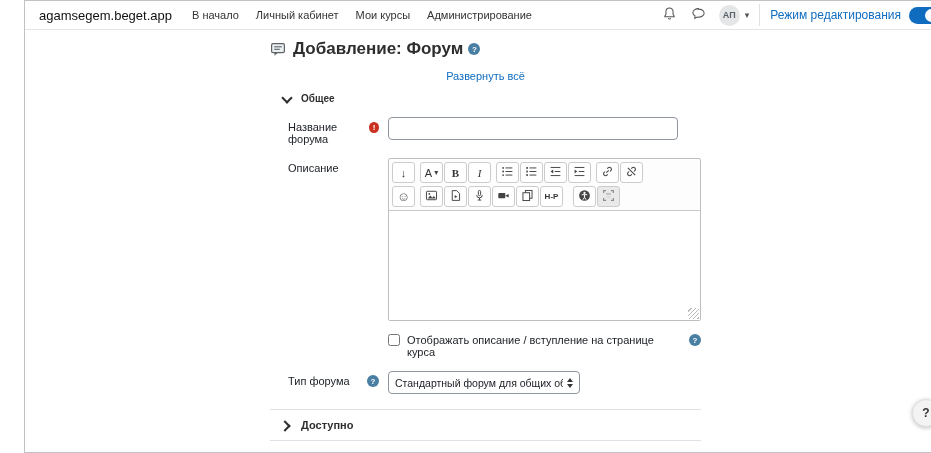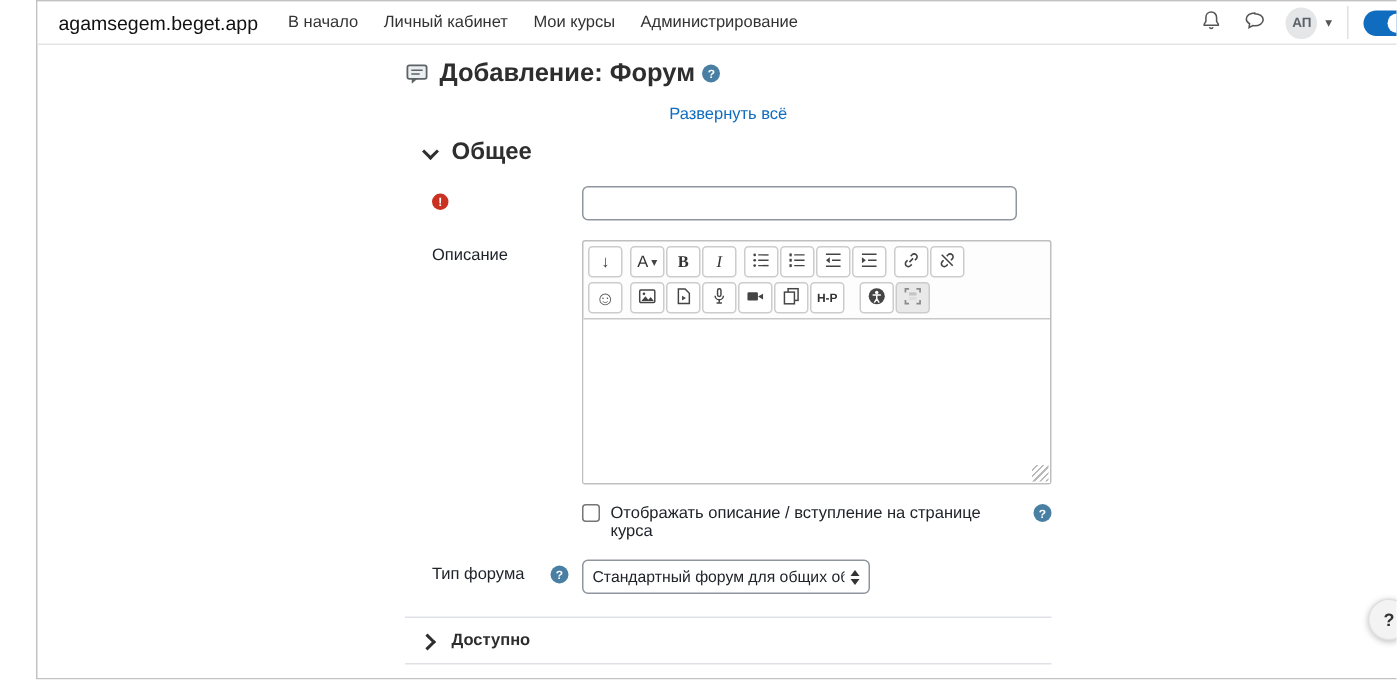--- a/index.html
+++ b/index.html
@@ -23,21 +23,21 @@
   
   .content { position:absolute; left:245px; top:29px; width:431px; }
   .page-title { margin-top:9px; display:flex; align-items:center; font-size:17px; font-weight:bold; color:#2e2e2e; }
   .page-title .ticon { margin-right:7px; display:flex; }
   .help-badge { display:inline-flex; align-items:center; justify-content:center; width:12px; height:12px; border-radius:50%; background:#497fa3; color:#fff; font-size:8px; font-weight:bold; margin-left:5px; cursor:pointer; border:none; }
   .expand-row { text-align:center; margin-top:7px; }
   .expand-link { font-size:11px; color:#0f6cbf; text-decoration:none; cursor:pointer; }
 
   .sec-head { display:flex; align-items:center; margin-top:9px; cursor:pointer; }
   .sec-head .chev { margin-left:12px; margin-right:11px; }
-  .sec-head .sec-title { font-size:16px; font-weight:bold; color:#2e2e2e; }
+  .sec-head .sec-title { font-size:10px; font-weight:bold; color:#2e2e2e; }
   .chev { width:8px; height:8px; display:inline-block; position:relative; }
   .chev::before { content:""; position:absolute; width:6px; height:6px; border-right:2px solid #2e2e2e; border-bottom:2px solid #2e2e2e; }
   .chev.down::before { transform:rotate(45deg); top:-1px; left:1px; }
   .chev.right::before { transform:rotate(-45deg); top:1px; left:-1px; }
 
   .frow { display:flex; margin-top:13px; }
   .flabel { width:100px; margin-left:18px; padding-top:4px; display:flex; justify-content:space-between; align-items:flex-start; padding-right:9px; flex-shrink:0; }
   .flabel .ltext { font-size:11px; color:#20242a; }
   .req-badge { display:inline-flex; align-items:center; justify-content:center; width:11px; height:11px; border-radius:50%; background:#ca3120; color:#fff; font-size:8px; font-weight:bold; margin-top:1px; }
   .text-input { width:290px; height:23px; border:1px solid #8f959e; border-radius:4px; padding:0 7px; font-size:11px; color:#20242a; background:#fff; }
@@ -104,20 +104,21 @@
       <button class="icon-btn">
         <span>
           <svg width="15" height="15" viewBox="0 0 16 16">
               <path d="M8 2.8c-3.3 0-6 1.9-6 4.3 0 1.4.9 2.6 2.3 3.4L4 13.2l2.6-1.4c.45.08.92.13 1.4.13 3.3 0 6-1.9 6-4.3s-2.7-4.3-6-4.3z" fill="none" stroke="#555" stroke-width="1.1"></path>
             </svg>
         </span>
       </button>
       <div class="avatar">АП</div>
       <span class="caret">▾</span>
       <div class="vdiv"></div>
+      <span class="edit-label">Режим редактирования</span>
       <button class="toggle">
           <span class="knob"></span>
         </button>
     </div>
   </nav>
 
   <div class="content">
 
     <h1 class="page-title">
       <span class="ticon">
@@ -136,20 +137,21 @@
       <a class="expand-link">Развернуть всё</a>
     </div>
 
     <div class="sec-head">
       <span class="chev down"></span>
       <span class="sec-title">Общее</span>
     </div>
 
     <div class="frow">
       <div class="flabel">
+        <span class="ltext">Название форума</span>
         <span class="req-badge">!</span>
       </div>
       <input class="text-input" type="text" value="" style="">
     </div>
 
     <div class="frow">
       <div class="flabel">
         <span class="ltext">Описание</span>
       </div>
       <div class="editor">

